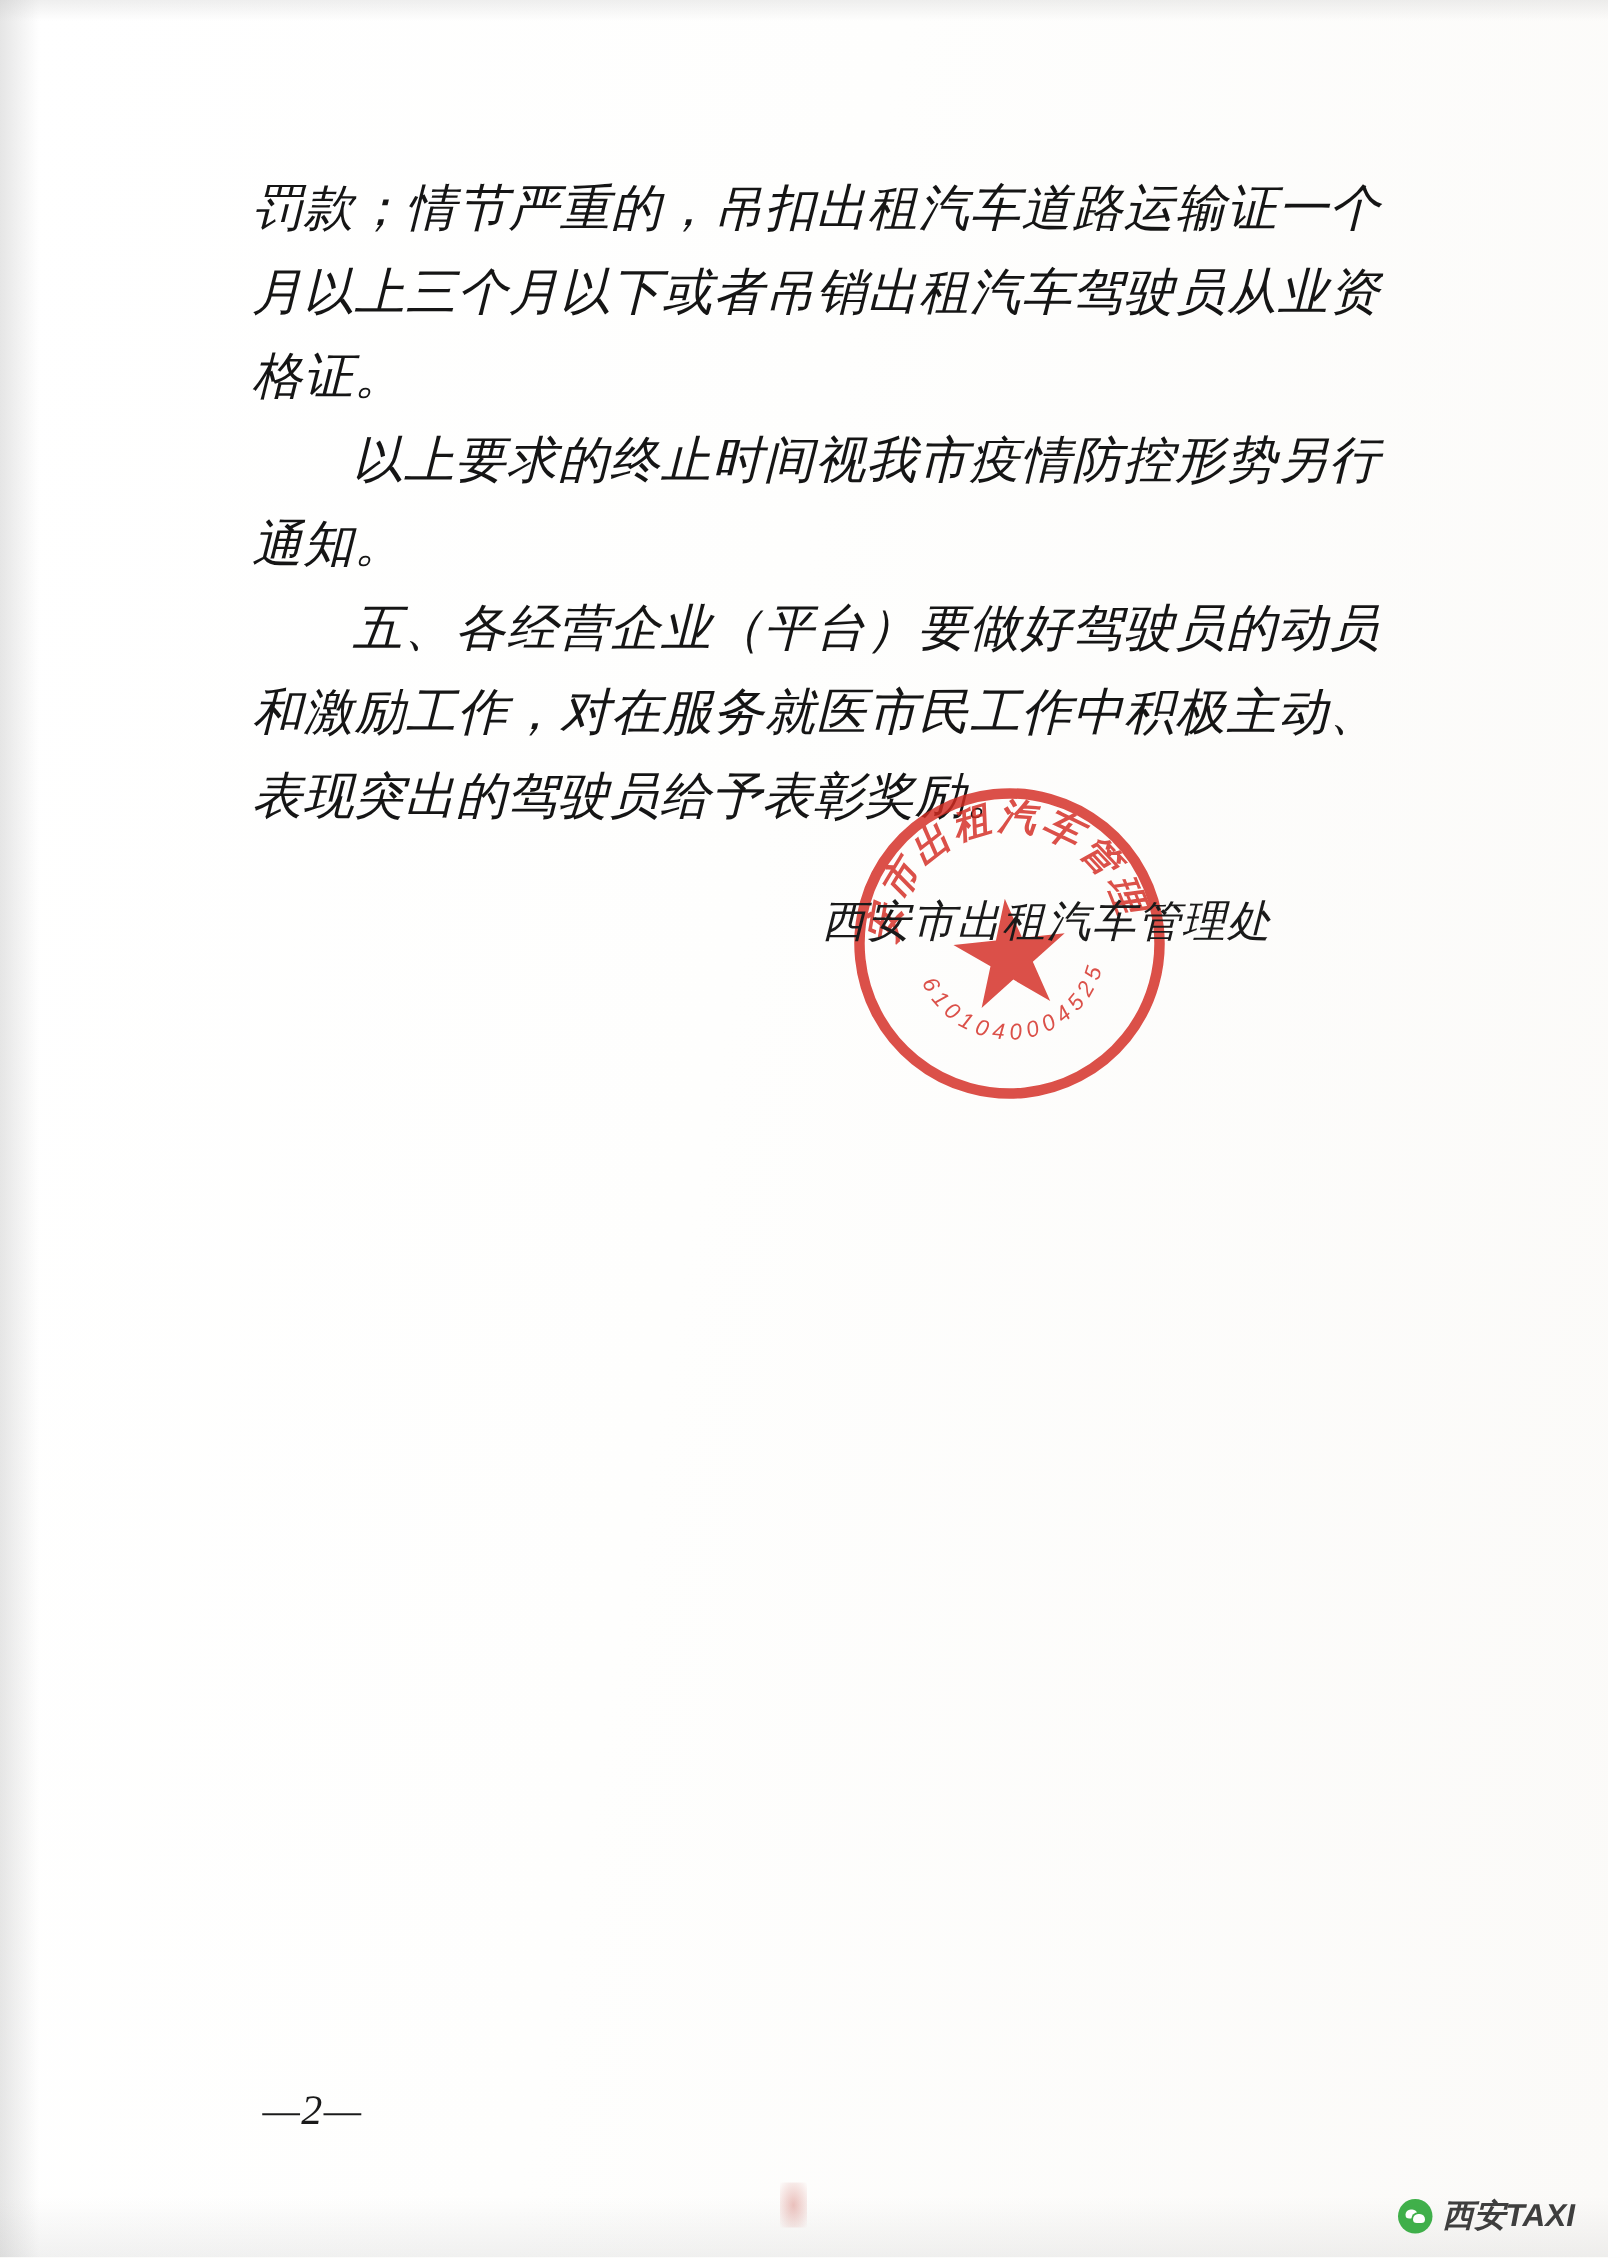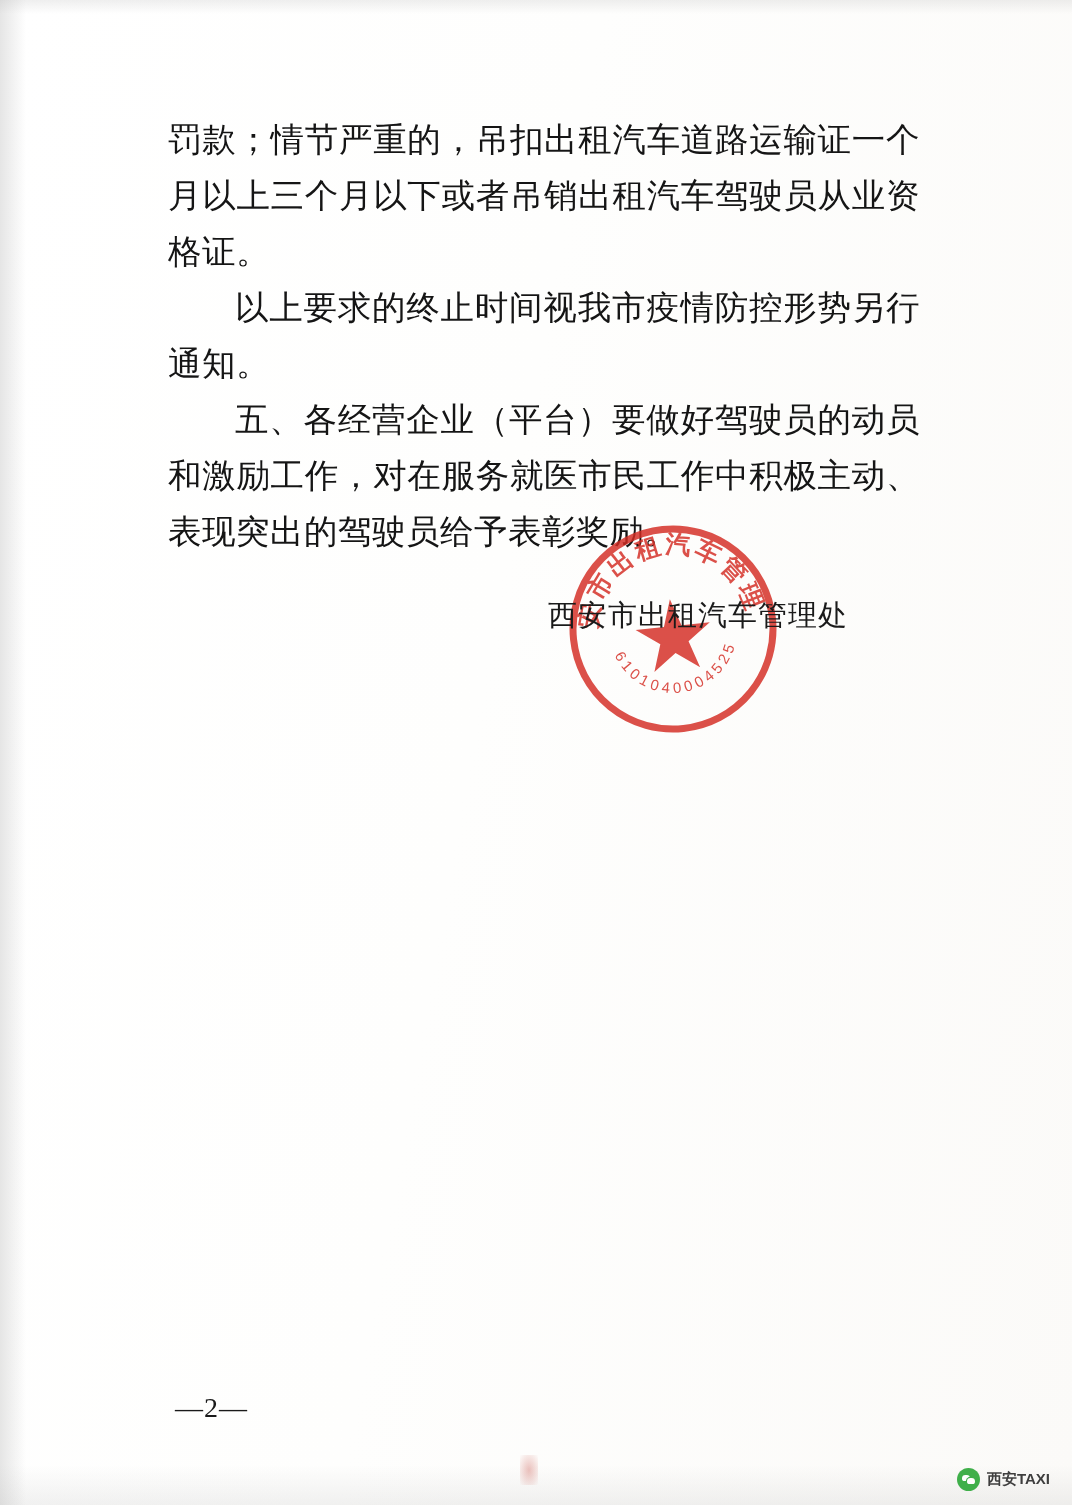--- a/index.html
+++ b/index.html
@@ -13,20 +13,21 @@
     font-family: "Liberation Serif", serif;
     overflow: hidden;
     position: relative;
   }
   .page {
     position: relative;
     width: 1072px;
     height: 1505px;
     background: #fdfdfc;
     overflow: hidden;
+    font-style: italic;
   }
   
   .paper-tint {
     position: absolute;
     inset: 0;
     background: linear-gradient(100deg, #ffffff 0%, #fefefd 45%, #fbfaf8 100%);
     pointer-events: none;
   }
   .edge-shadow-left {
     position: absolute;
@@ -106,21 +107,21 @@
     font-family: "Liberation Serif", "DejaVu Serif", serif;
   }
 
   .watermark {
     position: absolute;
     right: 22px;
     bottom: 14px;
     display: flex;
     align-items: center;
     gap: 7px;
-    font-size: 15px;
+    font-size: 21px;
     color: #2b2b2b;
     font-family: "Liberation Sans", sans-serif;
     font-weight: bold;
     opacity: 0.9;
   }
   .wm-logo {
     width: 23px;
     height: 23px;
     border-radius: 50%;
     background: #2ca838;

